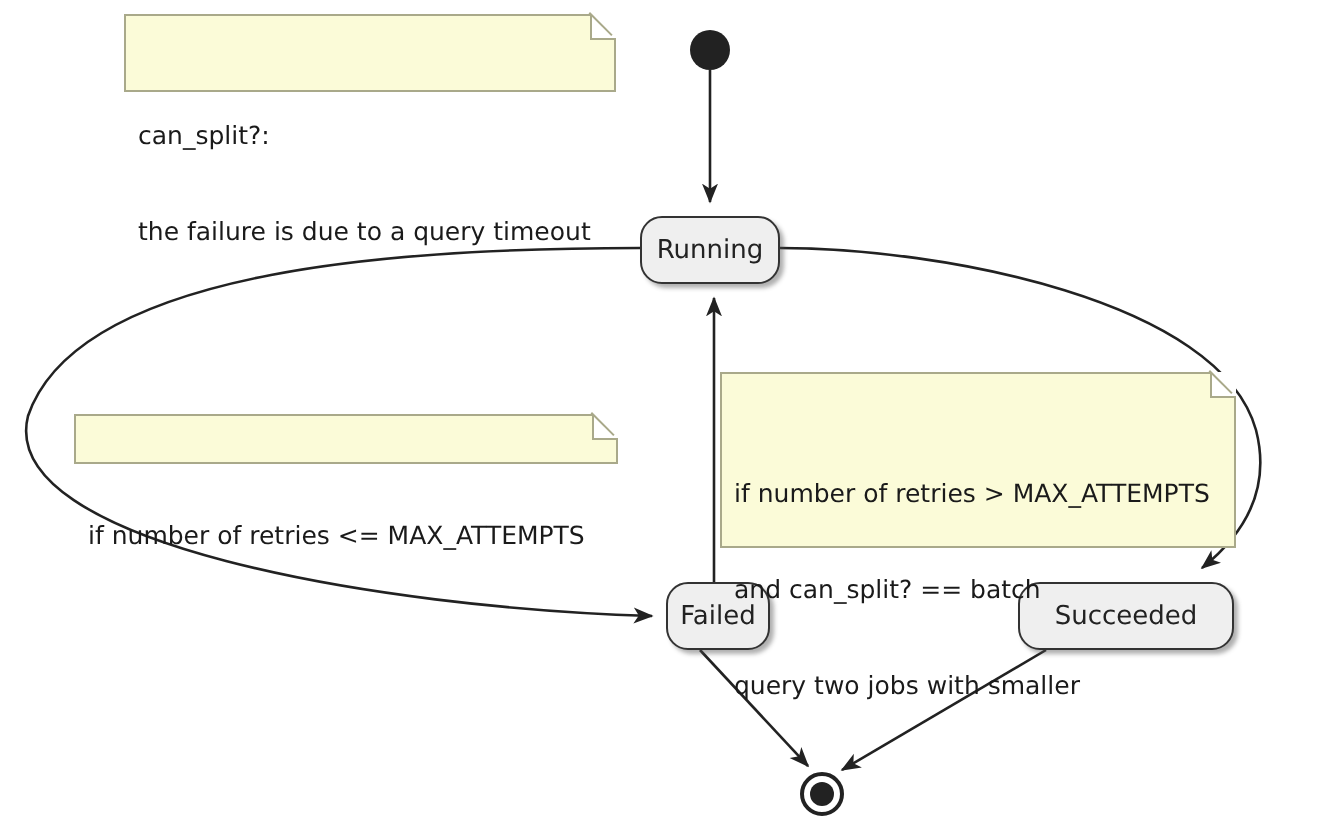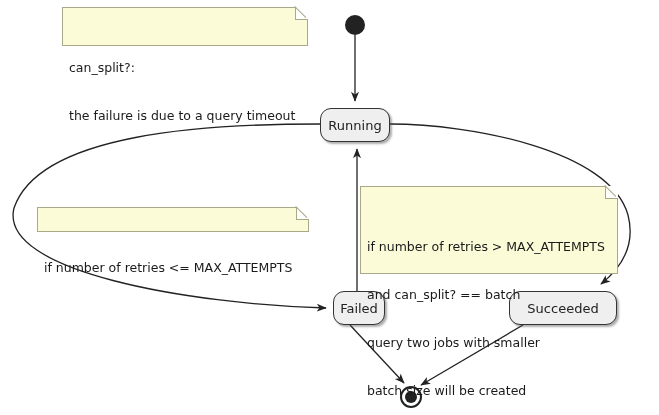--- a/index.html
+++ b/index.html
@@ -163,16 +163,15 @@
     <span class="fold"></span>
     <span class="note-line">can_split?:</span>
     <span class="note-line">the failure is due to a query timeout</span>
   </div>
 
   <div class="note" style="left:360px; top:186px; width:258px; height:88px;">
     <span class="fold"></span>
     <span class="note-line">if number of retries &gt; MAX_ATTEMPTS</span>
     <span class="note-line">and can_split? == batch</span>
     <span class="note-line">query two jobs with smaller</span>
-    <span class="note-line">batch size will be created</span>
   </div>
 
 </div>
 
 </body></html>

